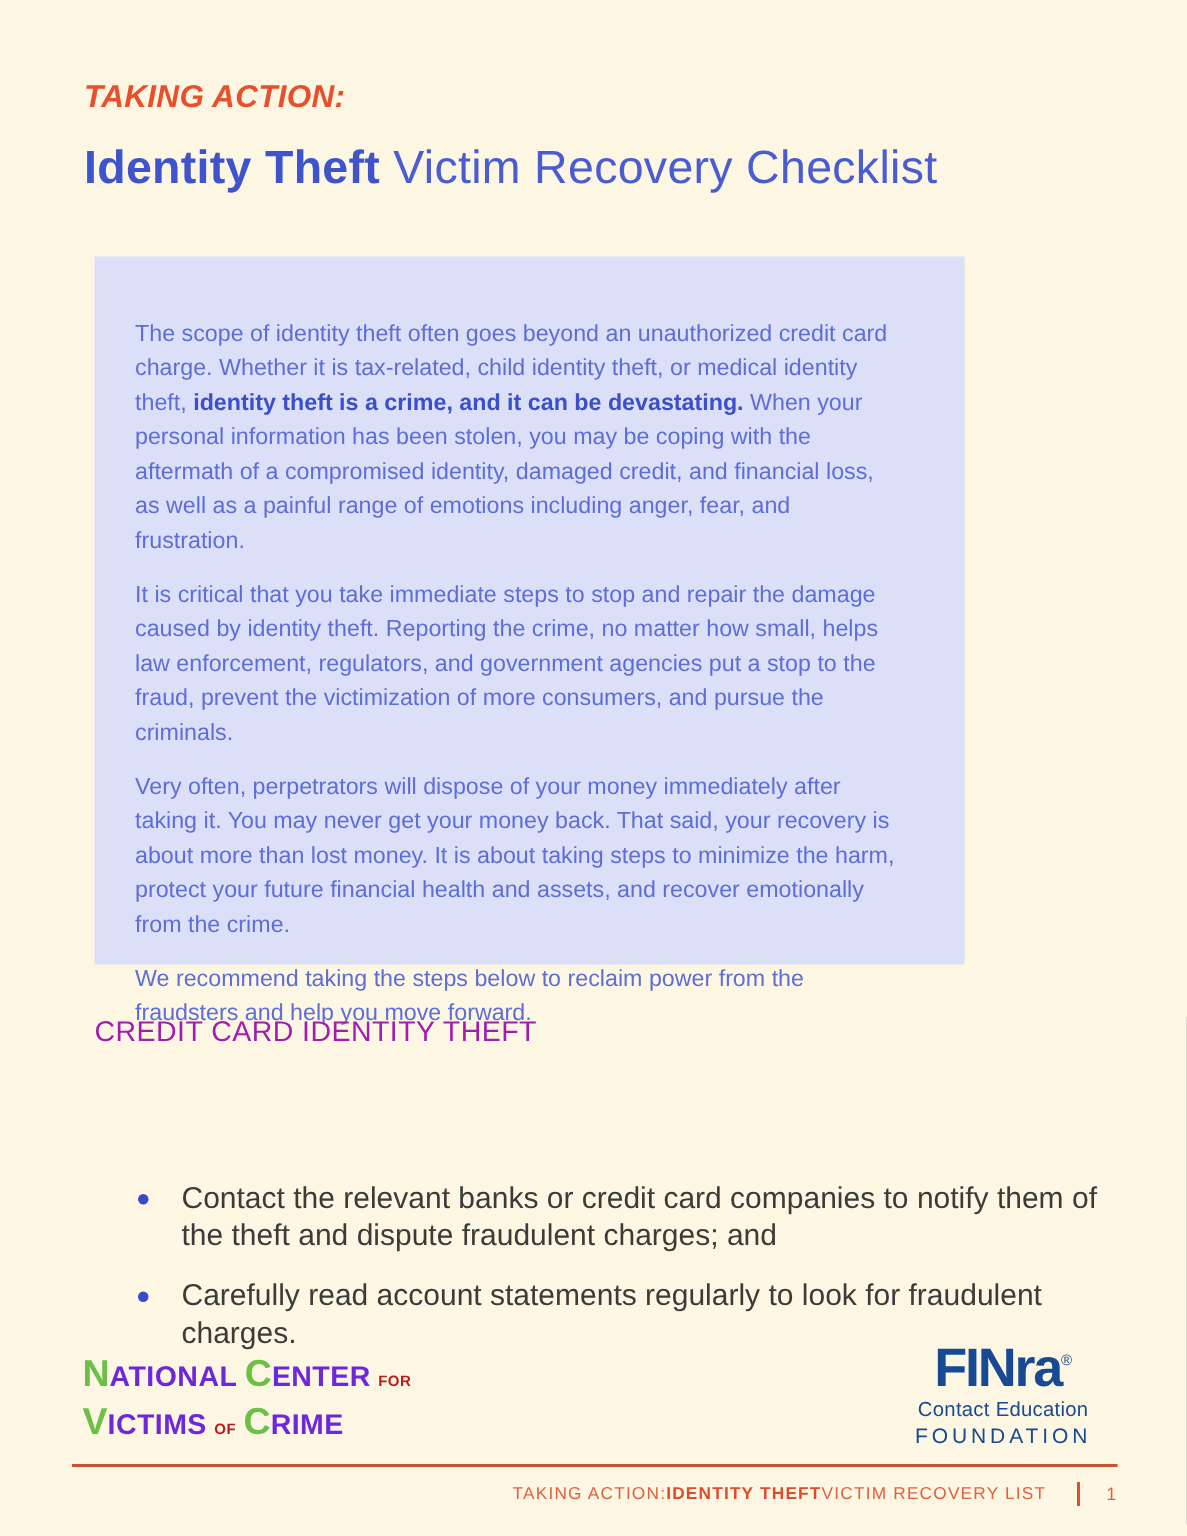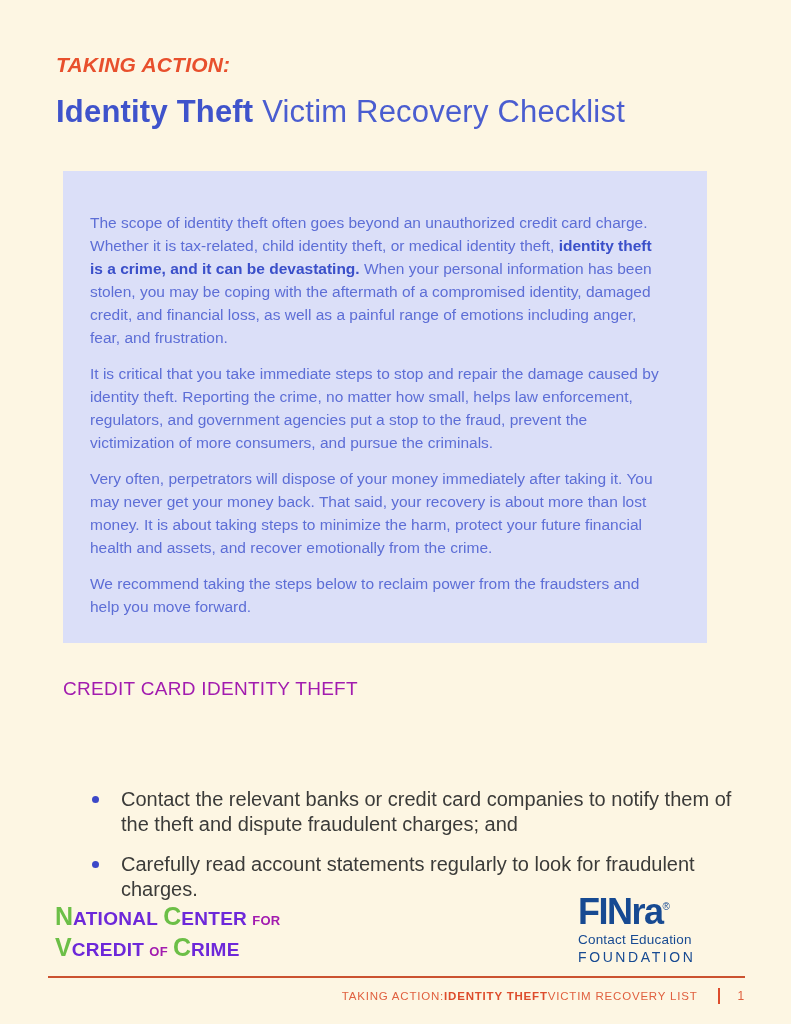--- a/index.html
+++ b/index.html
@@ -20,21 +20,21 @@
   }
   .doc-title{
     position:absolute;top:94px;left:56px;
     font-size:31px;font-weight:400;color:#4a5dd0;
     letter-spacing:.2px;white-space:nowrap;
   }
   .doc-title .t-bold{font-weight:700;color:#3f53cb;}
   
   .intro-box{
     position:absolute;top:171px;left:63px;
-    width:644px;height:472px;box-sizing:border-box;
+    width:580px;height:472px;box-sizing:border-box;
     background:#dbdff8;
     padding:40px 46px 0 27px;
   }
   .intro-box p{
     margin:0 0 13px 0;
     font-size:15.5px;line-height:23px;
     color:#5d6ed6;
   }
   .intro-box .b{font-weight:700;color:#3a4fc9;}
   
@@ -59,25 +59,25 @@
     width:7px;height:7px;border-radius:50%;
     background:#3c48c8;
   }
   
   .ncvc{
     position:absolute;top:903px;left:55px;
     font-weight:700;line-height:26px;white-space:nowrap;
   }
   .ncvc .cap{font-size:25px;color:#6cbf47;}
   .ncvc .word{font-size:19px;color:#6d28d9;letter-spacing:.3px;}
-  .ncvc .small{font-size:13px;color:#a21caf;letter-spacing:.3px;}
+  .ncvc .small{font-size:10px;color:#b91c1c;letter-spacing:.3px;}
   .ncvc .sp{margin-right:5px;}
   .finra{
-    position:absolute;top:894px;left:578px;
-    color:#174a92;line-height:1;
+    position:absolute;top:894px;left:610px;
+    color:#174a92;line-height:1;text-align:center;
   }
   .finra-word{
     font-size:36px;font-weight:700;letter-spacing:-1.5px;
   }
   .finra-reg{font-size:10px;vertical-align:14px;letter-spacing:0;}
   .finra-l2{font-size:13.5px;font-weight:400;margin-top:3px;letter-spacing:.2px;}
   .finra-l3{font-size:14px;font-weight:400;margin-top:3px;letter-spacing:2.6px;}
   
   .footer-rule{
     position:absolute;top:976px;left:48px;width:697px;height:2px;
@@ -115,21 +115,21 @@
   <div class="section-heading">CREDIT CARD IDENTITY THEFT</div>
 
 
   <ul class="bullet-list">
     <li><span class="dot"></span><span>Contact the relevant banks or credit card companies to notify them of the theft and dispute fraudulent charges; and</span></li>
     <li><span class="dot"></span><span>Carefully read account statements regularly to look for fraudulent charges.</span></li>
   </ul>
 
   <div class="ncvc">
     <div><span class="cap">N</span><span class="word sp">ATIONAL</span><span class="cap">C</span><span class="word sp">ENTER</span><span class="small">FOR</span></div>
-    <div><span class="cap">V</span><span class="word sp">CREDIT</span><span class="small sp">OF</span><span class="cap">C</span><span class="word">RIME</span></div>
+    <div><span class="cap">V</span><span class="word sp">ICTIMS</span><span class="small sp">OF</span><span class="cap">C</span><span class="word">RIME</span></div>
   </div>
 
   <div class="finra">
     <div><span class="finra-word">FINra</span><span class="finra-reg">®</span></div>
     <div class="finra-l2">Contact Education</div>
     <div class="finra-l3">FOUNDATION</div>
   </div>
 
   <div class="footer-rule"></div>
 

